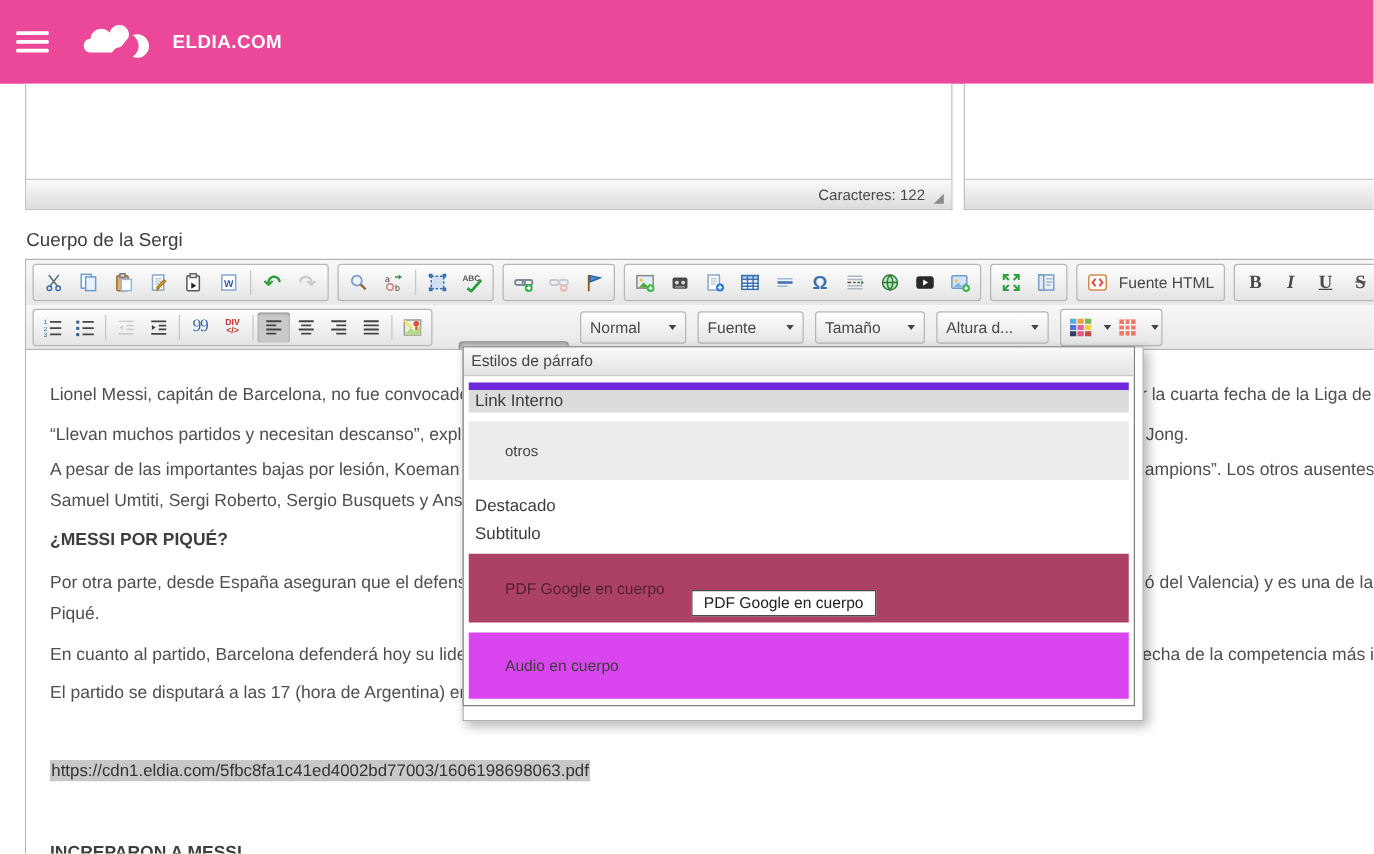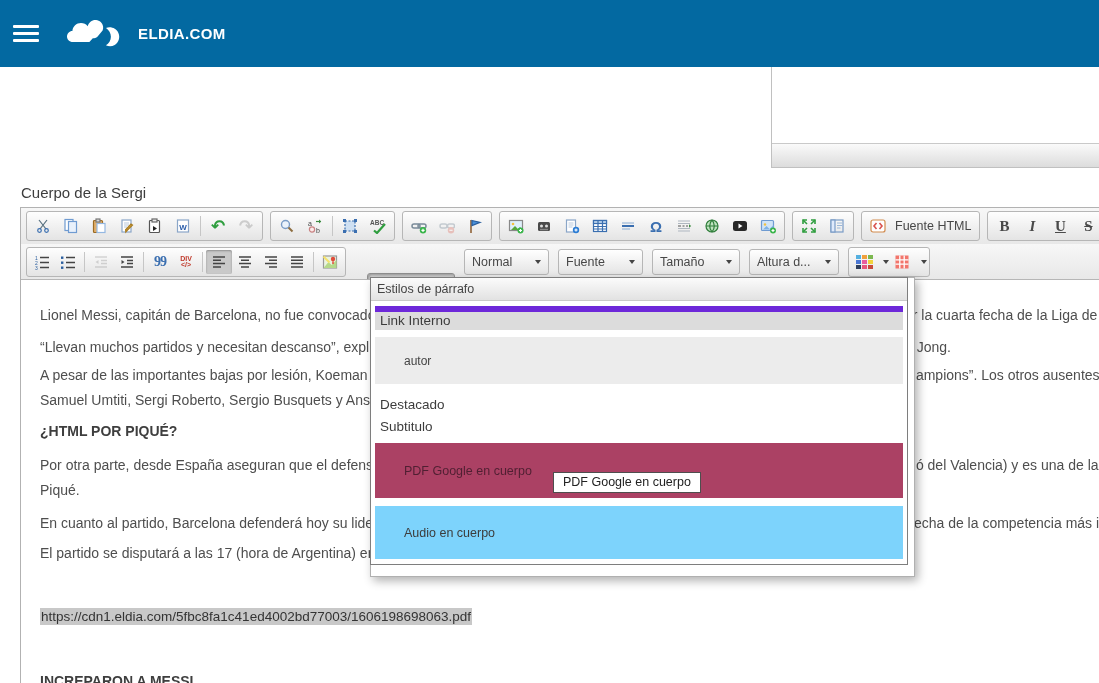--- a/index.html
+++ b/index.html
@@ -1,20 +1,20 @@
 <!DOCTYPE html>
 <html><head>
 <meta charset="utf-8">
 <style>
   html,body{margin:0;padding:0;background:#fff}
   .vp{position:relative;width:1099px;height:683px;overflow:hidden;background:#fff;
       font-family:"Liberation Sans","DejaVu Sans",sans-serif}
 
   
-  .hdr{position:absolute;left:0;top:0;width:100%;height:67px;background:#0369a1;display:flex;align-items:center}
+  .hdr{position:absolute;left:0;top:0;width:100%;height:67px;background:#ec4899;display:flex;align-items:center}
   .burger{margin-left:13px;width:26px;cursor:pointer}
   .burger span{display:block;height:3px;background:#fff;margin:4px 0;border-radius:1px}
   .logo{margin-left:27px;display:block}
   .app-title{color:#fff;font-weight:bold;font-size:15px;letter-spacing:.4px;margin-left:14px}
 
   
   .ed-top{position:absolute;top:67px;height:101px;border:1px solid #c0c0c0;border-top:none;background:#fff;
           box-sizing:border-box;display:flex;flex-direction:column}
   #ed1{left:20px;width:742px} #ed2{left:771px;width:340px}
   .ed-space{flex:1}
@@ -87,20 +87,27 @@
         <span></span>
         <span></span>
       </div>
     <svg class="logo" width="58" height="38" viewBox="0 0 58 38">
       <path fill="#fff" d="M7 27c-4 0-6-2.6-6-5.5C1 18.6 3.3 16 6.4 16c.4-4.5 4-8 8.6-8 2.7 0 5.1 1.2 6.7 3.2 1-3.9 4.5-6.6 8.4-6.2 3.6.3 6.4 3 7 6.4.2 1.4 0 2.8-.5 4l-5.2 6.3c-1.3 1-2.9 1.6-4.6 1.6l-3.4 3.7H7z"></path>
       <path fill="#fff" d="M40 13c4.8-1.8 10.3.3 12.4 5 2 4.4.3 9.5-3.7 11.9a9.2 9.2 0 0 1-8.8.3c3-1.6 5-4.8 5-8.4 0-3.7-2-6.9-4.9-8.8z"></path>
     </svg>
     <span class="app-title">ELDIA.COM</span>
   </div>
 
+  <div class="ed-top" id="ed1">
+    <div class="ed-space"></div>
+    <div class="ed-bar">
+      <span>Caracteres: 122</span>
+      <span class="grip"></span>
+    </div>
+  </div>
 
   <div class="ed-top" id="ed2">
     <div class="ed-space"></div>
     <div class="ed-bar"></div>
   </div>
 
   <div class="section-label">Cuerpo de la Sergi</div>
 
   <div class="main-ed">
     <div class="tb" id="row1">
@@ -421,21 +428,21 @@
             <span style="display: flex; align-items: center; justify-content: center;">
               <svg viewBox="0 0 16 16" fill="none" stroke-width="1.2">
                 <path d="M2 3h12M8 6.5h6M8 9.5h6M2 13h12" stroke="#444" stroke-width="1.4"></path>
                 <path d="M2.5 6l3 2-3 2z" fill="#444" stroke="none"></path>
               </svg>
             </span>
           </a>
           <span class="sep"></span>
           <a class="btn">
             <span style="display: flex; align-items: center; justify-content: center;">
-              <span style="font-family:'Liberation Serif',serif;font-weight:bold;color:#3b6fb0;font-size:14px;letter-spacing:-1px;line-height:1">99</span>
+              <span style="font-family:'Liberation Serif',serif;font-weight:normal;color:#3b6fb0;font-size:14px;letter-spacing:-1px;line-height:1">99</span>
             </span>
           </a>
           <a class="btn">
             <span style="display: flex; align-items: center; justify-content: center;">
               <span class="divicon">DIV<br>&lt;/&gt;</span>
             </span>
           </a>
           <span class="sep"></span>
           <a class="btn active">
             <span style="display: flex; align-items: center; justify-content: center;">
@@ -529,38 +536,38 @@
     <div id="content">
       <span class="url-sel">https://cdn1.eldia.com/5fbc8fa1c41ed4002bd77003/1606198698063.pdf</span>
       <span class="bottom-head">INCREPARON A MESSI</span>
     <span class="line" style="top: 27px;">Lionel Messi, capitán de Barcelona, no fue convocado p</span>
         <span class="rfrag" style="top: 27px; left: 884px;">or la cuarta fecha de la Liga de C</span>
         <span class="line" style="top: 59px;">“Llevan muchos partidos y necesitan descanso”, explicó</span>
         <span class="rfrag" style="top: 59px; left: 884px;">e Jong.</span>
         <span class="line" style="top: 87px;">A pesar de las importantes bajas por lesión, Koeman de</span>
         <span class="rfrag" style="top: 87px; left: 877px;">Champions”. Los otros ausentes s</span>
         <span class="line" style="top: 112px;">Samuel Umtiti, Sergi Roberto, Sergio Busquets y Ansu F</span>
-        <span class="line b" style="top: 143px;">¿HTML POR PIQUÉ?</span>
+        <span class="line b" style="top: 143px;">¿MESSI POR PIQUÉ?</span>
         <span class="line" style="top: 177px;">Por otra parte, desde España aseguran que el defensor</span>
         <span class="rfrag" style="top: 177px; left: 884px;">uló del Valencia) y es una de las c</span>
         <span class="line" style="top: 202px;">Piqué.</span>
         <span class="line" style="top: 235px;">En cuanto al partido, Barcelona defenderá hoy su lideraz</span>
         <span class="rfrag" style="top: 235px; left: 889px;">fecha de la competencia más imp</span>
         <span class="line" style="top: 265px;">El partido se disputará a las 17 (hora de Argentina) en e</span>
       </div>
   </div>
 
   <div class="panel-frame"></div>
   <div class="panel">
     <div class="sp-head">Estilos de párrafo</div>
     <div class="sp-items" id="style-items">
         <div class="si si-link" style="background: rgb(220, 220, 220);">Link Interno</div>
-        <div class="si si-autor" style="background: rgb(236, 236, 236);">autor</div>
+        <div class="si si-autor" style="background: rgb(236, 236, 236);">otros</div>
         <div class="si si-plain">Destacado</div>
         <div class="si si-plain">Subtitulo</div>
         <div class="si si-pdf" style="background: rgb(171, 65, 100);">PDF Google en cuerpo</div>
-        <div class="si si-audio" style="background: #7dd3fc;">Audio en cuerpo</div>
+        <div class="si si-audio" style="background: #d946ef;">Audio en cuerpo</div>
       </div>
   </div>
 
   <div class="tooltip">PDF Google en cuerpo</div>
 
 </div>
 
 </body></html>

